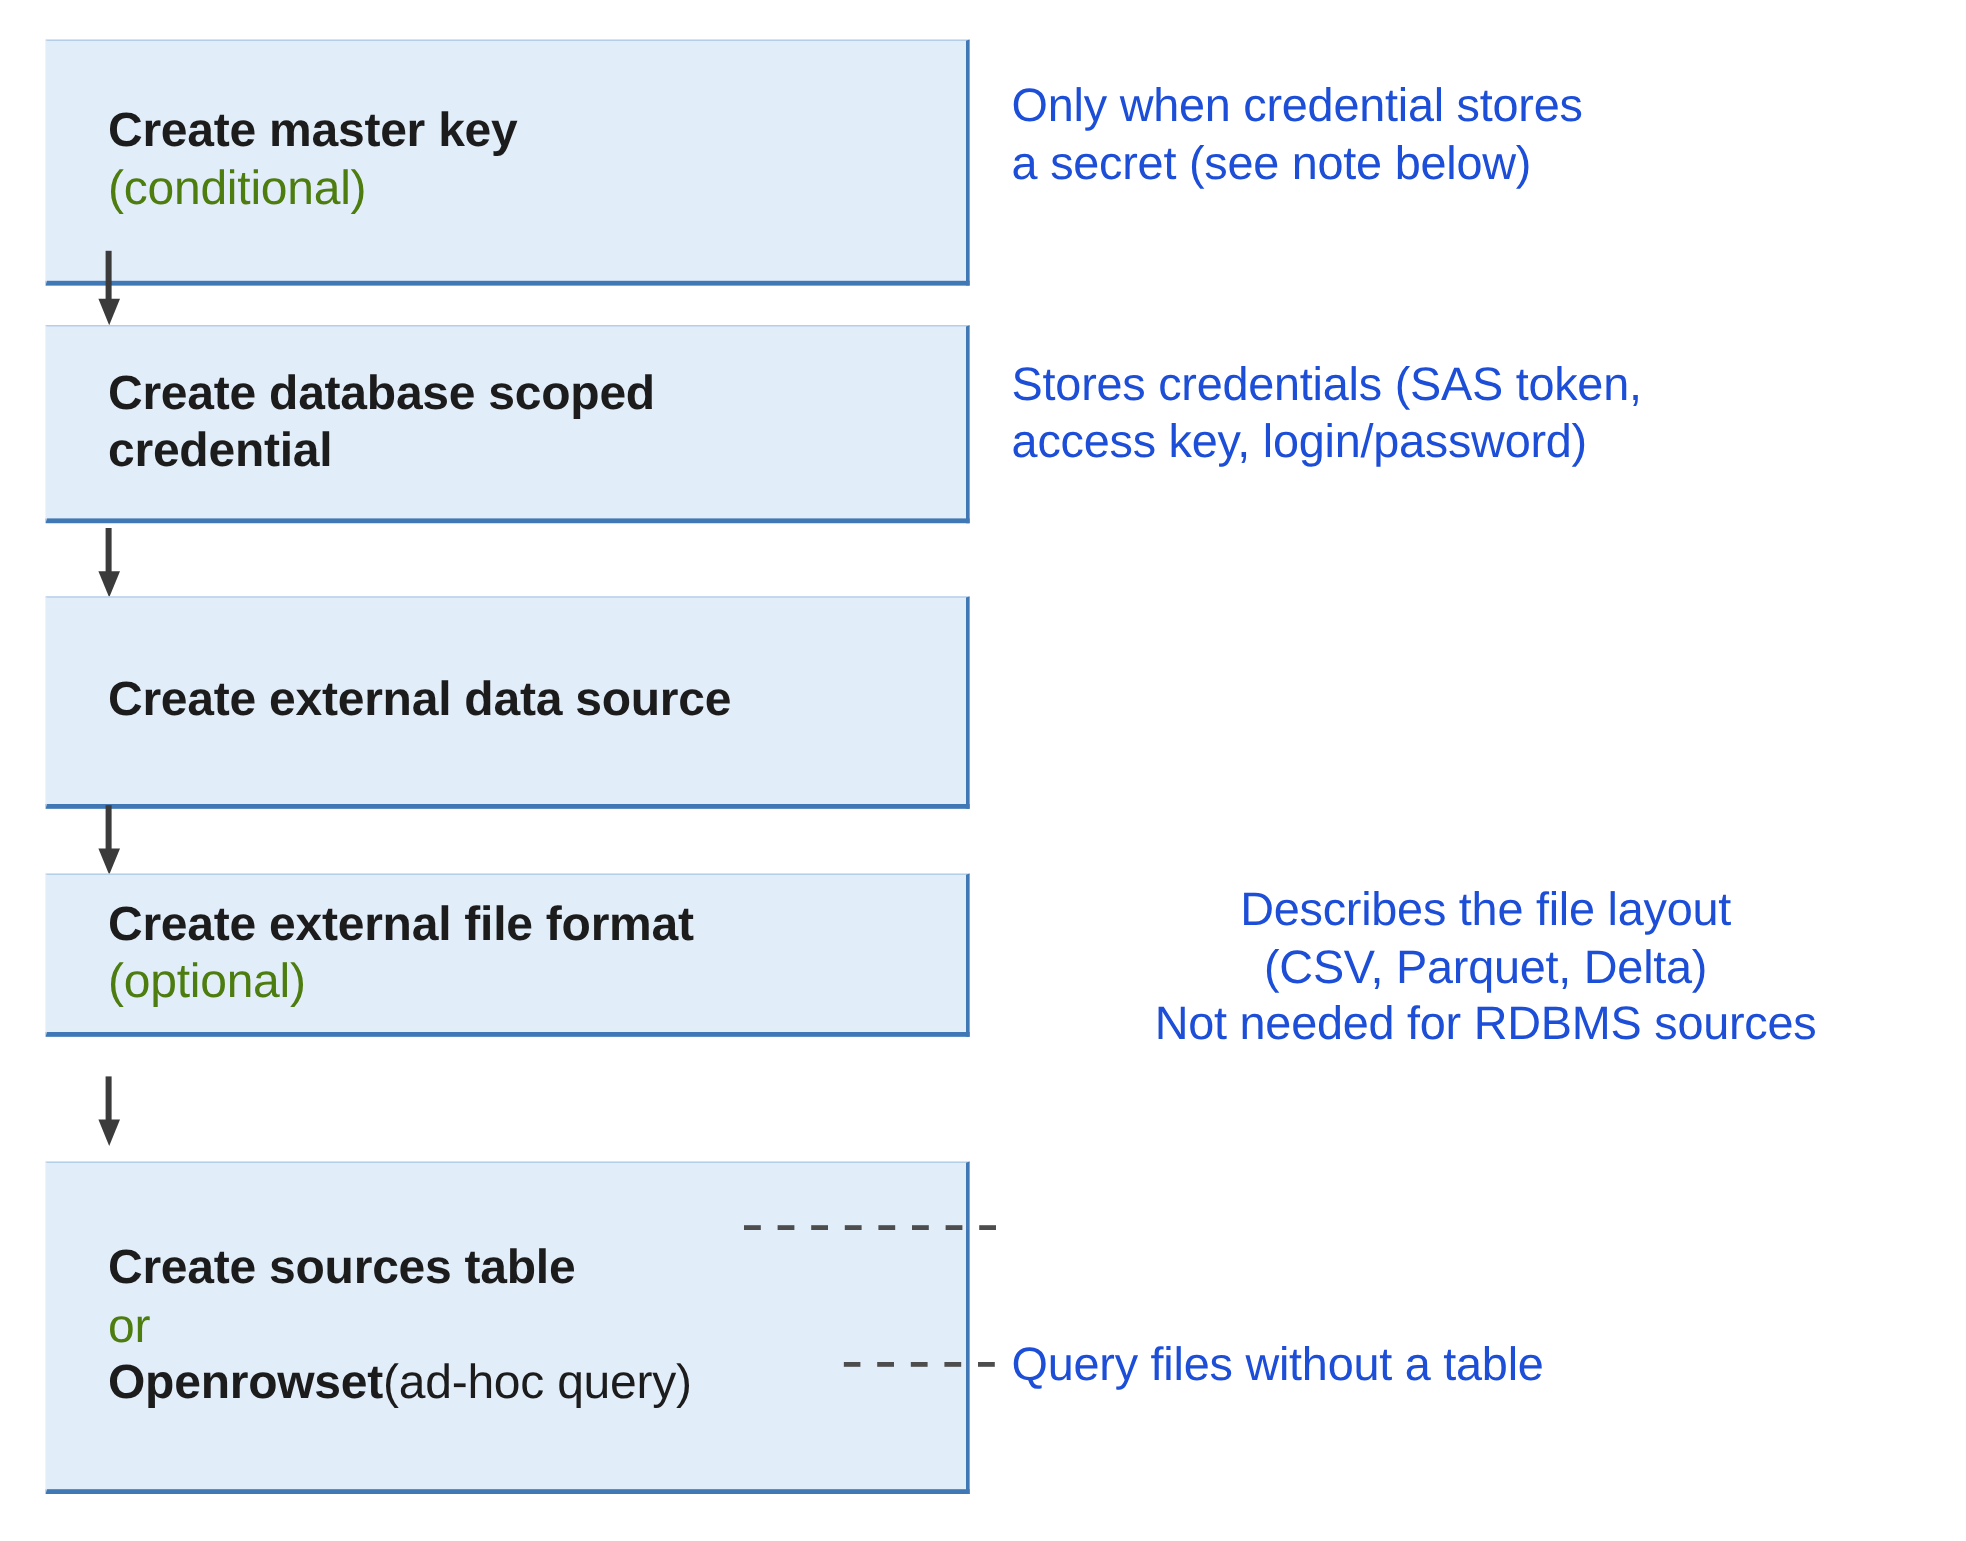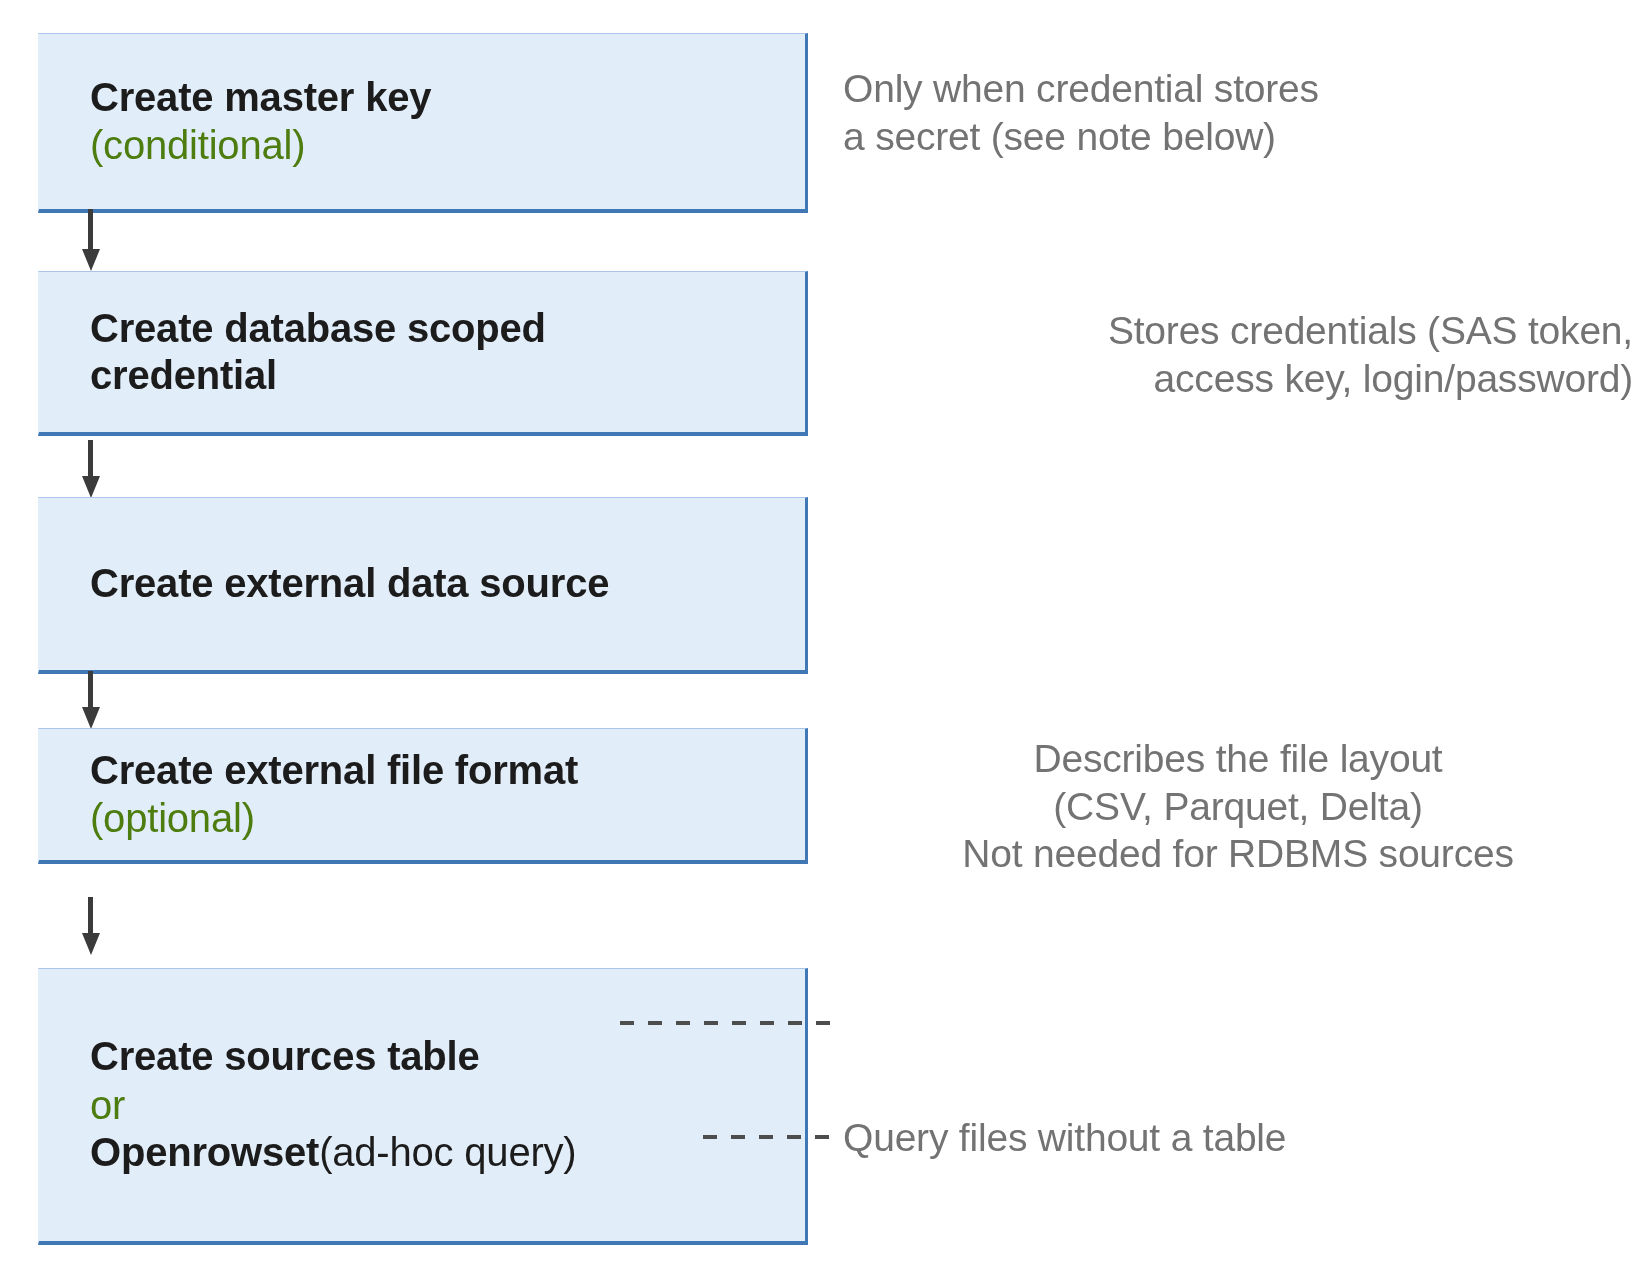--- a/index.html
+++ b/index.html
@@ -56,21 +56,21 @@
     color: #4d7c0f;
     letter-spacing: -0.2px;
   }
 
   
   .note {
     position: absolute;
     left: 843px;
     font-size: 39px;
     line-height: 1.22;
-    color: #737373;
+    color: #1d4ed8;
     letter-spacing: -0.2px;
     white-space: pre-line;
     width: 790px;
   }
 
   
   .arrow {
     position: absolute;
     left: 82px;
     width: 18px;
@@ -108,42 +108,42 @@
     align-items: baseline;
   }
   .bold-part { font-weight: bold; }
   .norm-part { font-weight: normal; }
 </style>
 </head>
 <body>
 
 <div id="canvas">
 
-  <div class="step-box" style="top:33px; height:180px;">
+  <div class="step-box" style="top:33px; height:205px;">
     <div class="step-inner">
       <div class="step-title">Create master key</div>
       <div class="step-sub">(conditional)</div>
     </div>
   </div>
   <div class="note" style="top:65px;">Only when credential stores
 a secret (see note below)</div>
 
   <div class="arrow" style="top:209px; height:62px;">
     <div class="shaft" style="height:42px;"></div>
     <div class="head" style="top:40px;"></div>
   </div>
 
   <div class="step-box" style="top:271px; height:165px;">
     <div class="step-inner">
       <div class="step-title">Create database scoped
 credential</div>
       <div class="step-sub"></div>
     </div>
   </div>
-  <div class="note" style="top:307px;text-align:right;">Stores credentials (SAS token,
+  <div class="note" style="top:297px;">Stores credentials (SAS token,
 access key, login/password)</div>
 
   <div class="arrow" style="top:440px; height:58px;">
     <div class="shaft" style="height:38px;"></div>
     <div class="head" style="top:36px;"></div>
   </div>
 
   <div class="step-box" style="top:497px; height:177px;">
     <div class="step-inner">
       <div class="step-title">Create external data source</div>

